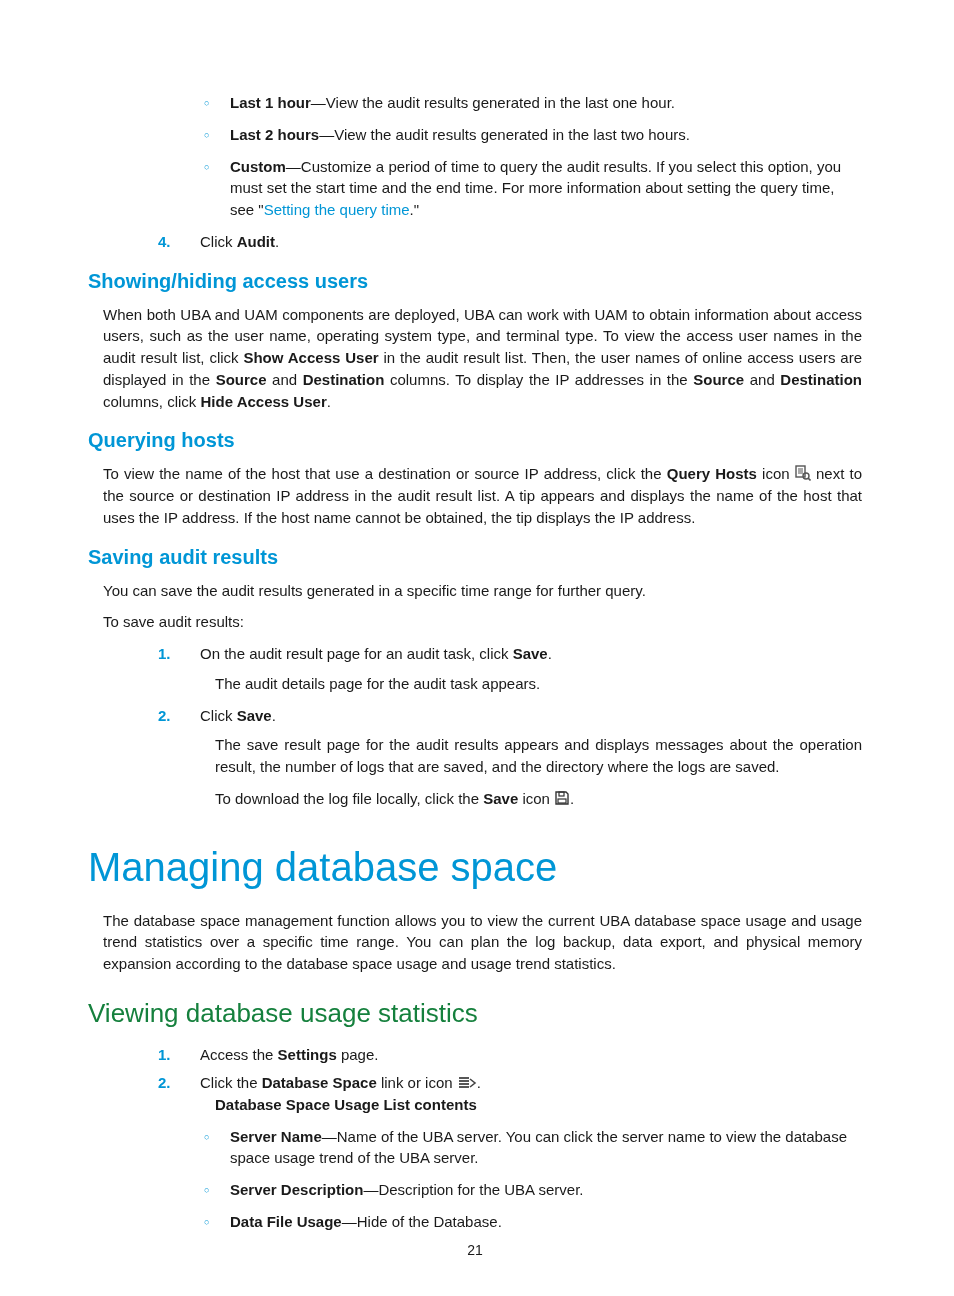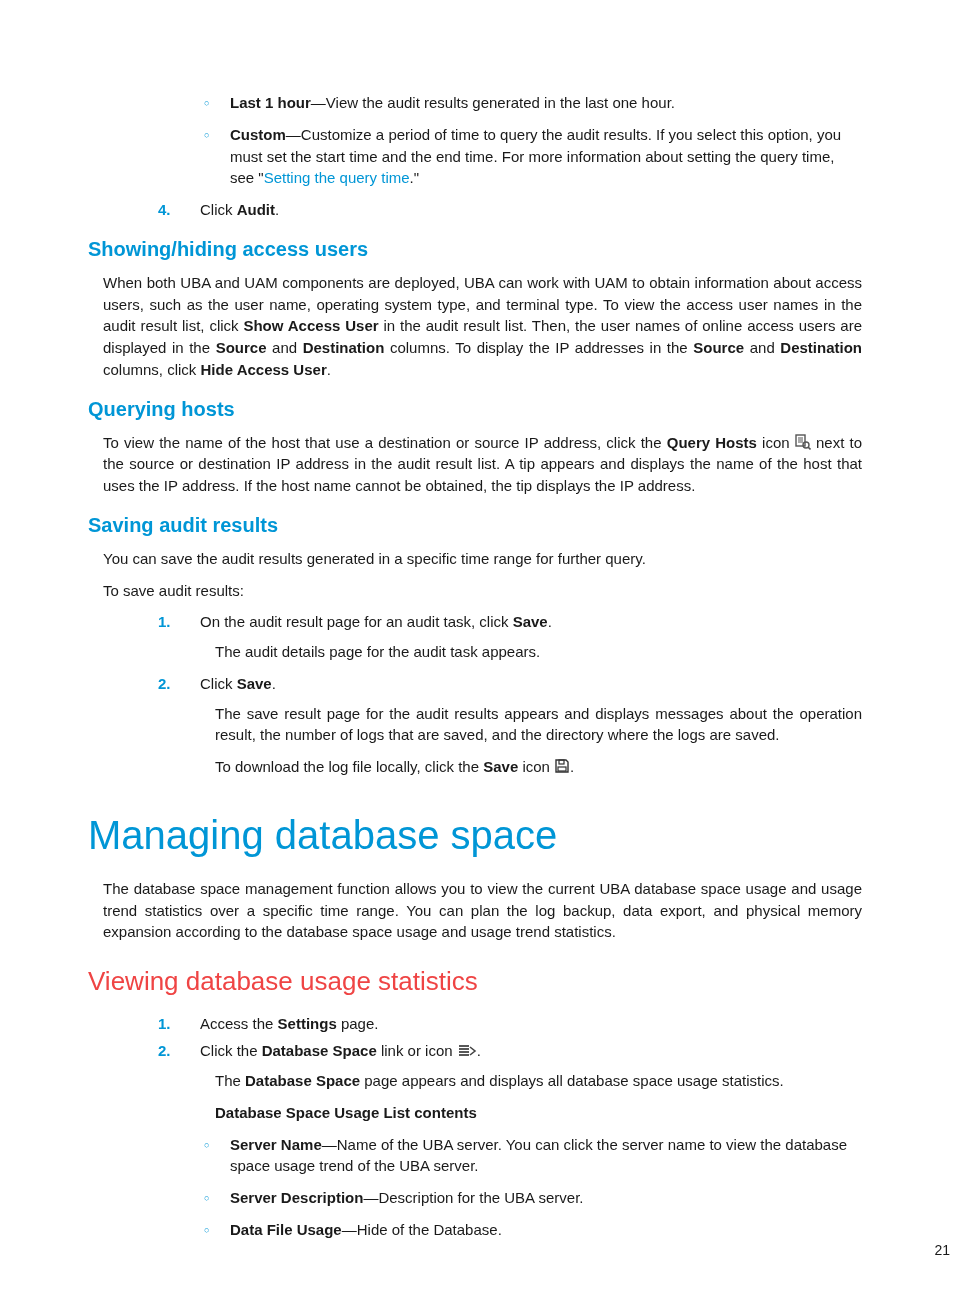--- a/index.html
+++ b/index.html
@@ -67,41 +67,41 @@
     font-size: 20px;
     margin: 14px 0 8px 0;
   }
   h1.big {
     color: #0096d6;
     font-weight: normal;
     font-size: 40px;
     margin: 28px 0 14px 0;
   }
   h2.mid {
-    color: #ef4444;
+    color: #15803d;
     font-weight: normal;
     font-size: 26px;
     margin: 20px 0 12px 0;
   }
   b, strong { font-weight: bold; }
   a.linklike {
     color: #0096d6;
     text-decoration: none;
     cursor: pointer;
   }
   .para {
     margin: 0 0 10px 15px;
     text-align: justify;
   }
   .page-num {
     position: absolute;
     bottom: 36px;
     left: 0;
     right: 0;
-    text-align: right;
+    text-align: center;
     font-size: 14px;
   }
   svg.inline-icon {
     display: inline-block;
     vertical-align: -2px;
     width: 16px;
     height: 16px;
   }
   svg.inline-icon-lg {
     display: inline-block;
@@ -111,20 +111,23 @@
   }
 </style>
 </head>
 <body>
 
 <div class="page">
 
   <ul class="sub-ul sub-indent">
     <li>
       <b>Last 1 hour</b><span>—View the audit results generated in the last one hour.</span>
+    </li>
+    <li>
+      <b>Last 2 hours</b><span>—View the audit results generated in the last two hours.</span>
     </li>
     <li>
       <b>Custom</b><span>—Customize a period of time to query the audit results. If you select this option, you must set the start time and the end time. For more information about setting the query time, see "</span><a class="linklike">Setting the query time</a><span>."</span>
     </li>
   </ul>
 
   <ol class="ol-num indent-block">
     <li>
       <span class="num">4.</span>
       <span>Click </span><b>Audit</b><span>.</span>
@@ -184,23 +187,20 @@
     </li>
     <li>
       <span class="num">2.</span>
       <span>Click the </span><b>Database Space</b><span> link or icon </span><svg class="inline-icon-lg" viewBox="0 0 20 16">
           <line x1="2" y1="3" x2="12" y2="3" stroke="#444" stroke-width="1.8"></line>
           <line x1="2" y1="6" x2="12" y2="6" stroke="#444" stroke-width="1.8"></line>
           <line x1="2" y1="9" x2="12" y2="9" stroke="#444" stroke-width="1.8"></line>
           <line x1="2" y1="12" x2="12" y2="12" stroke="#444" stroke-width="1.8"></line>
           <path d="M13 4 l5 4 l-5 4" fill="none" stroke="#444" stroke-width="1.6"></path>
         </svg><span>.</span>
-      <p class="para" style="margin-top:8px">
-        <span>The </span><b>Database Space</b><span> page appears and displays all database space usage statistics.</span>
-      </p>
       <p class="para"><b>Database Space Usage List contents</b></p>
       <ul class="sub-ul">
         <li>
           <b>Server Name</b><span>—Name of the UBA server. You can click the server name to view the database space usage trend of the UBA server.</span>
         </li>
         <li>
           <b>Server Description</b><span>—Description for the UBA server.</span>
         </li>
         <li>
           <b>Data File Usage</b><span>—Hide of the Database.</span>

